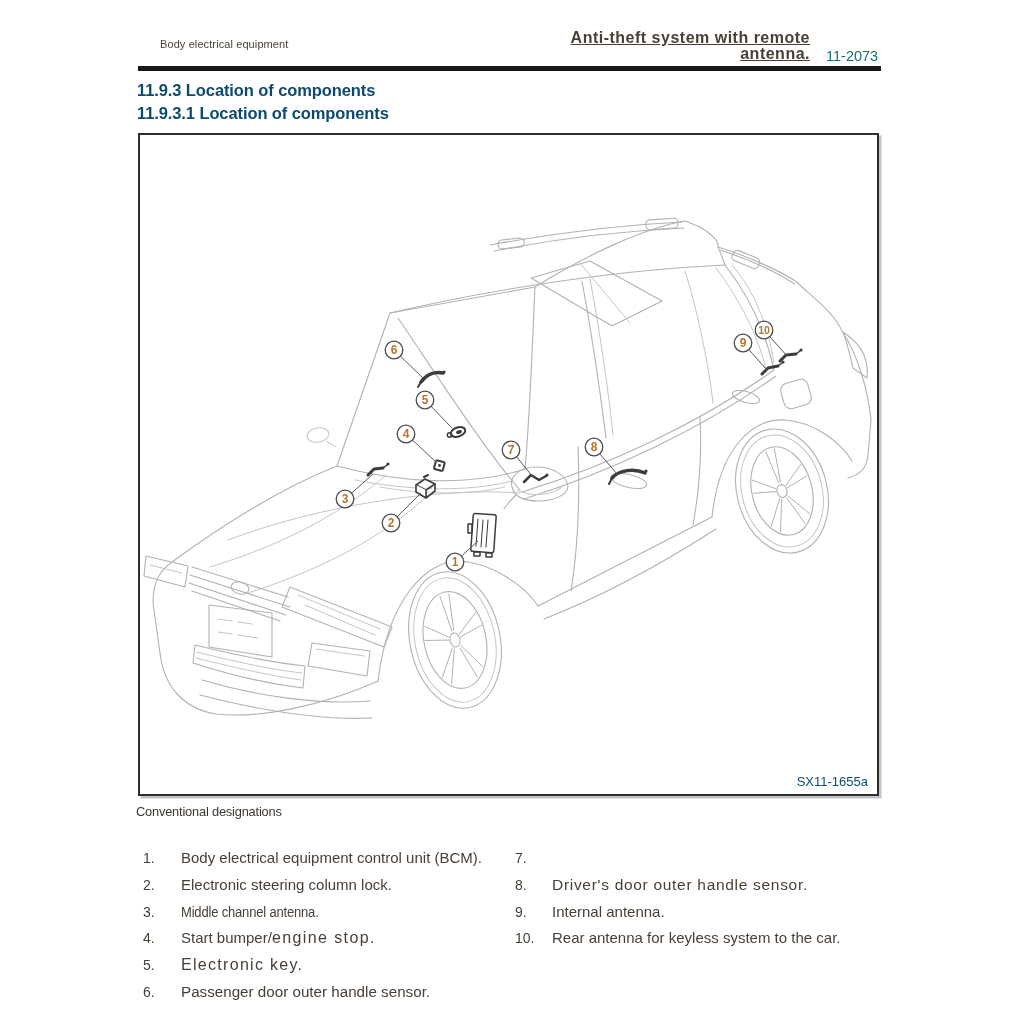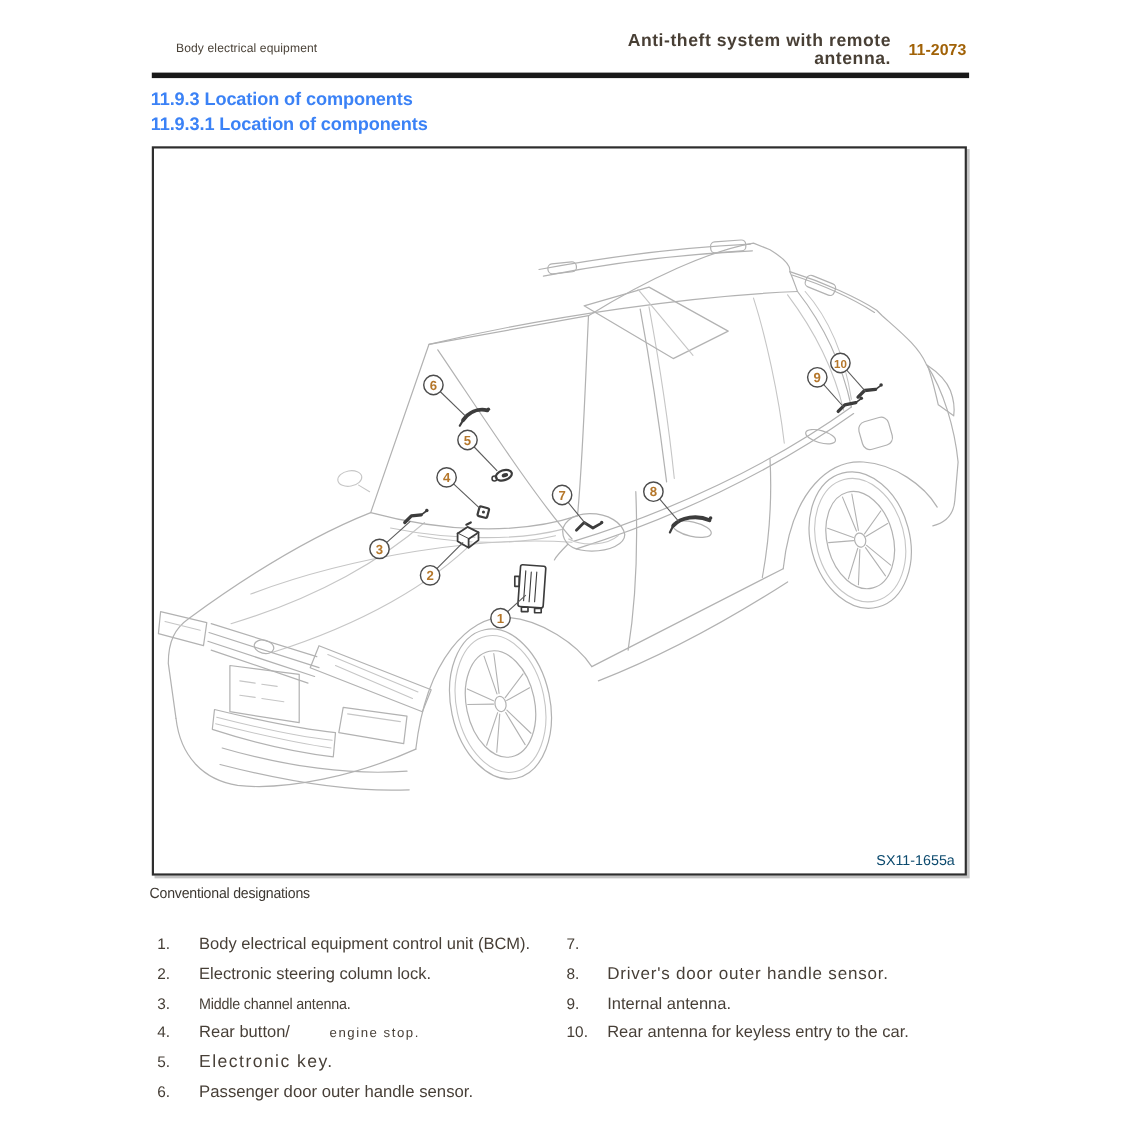--- a/index.html
+++ b/index.html
@@ -1,35 +1,35 @@
 <!DOCTYPE html>
 <html><head>
 <meta charset="utf-8">
 <style>
   html,body{margin:0;padding:0;background:#ffffff;}
   body{width:1024px;height:1024px;position:relative;font-family:"Liberation Sans",sans-serif;color:#473f37;overflow:hidden;}
   .hdr-left{position:absolute;left:138px;top:38px;font-size:11px;color:#4a4238;letter-spacing:0.1px;margin-left:22px;}
-  .hdr-title{position:absolute;top:30px;right:214px;text-align:right;font-weight:bold;font-size:16px;line-height:15.5px;color:#483f35;letter-spacing:0.5px;}
-  .hdr-page{position:absolute;left:826px;top:38px;font-size:14.5px;color:#a16207;font-weight:bold;}
+  .hdr-title{position:absolute;top:30px;right:214px;text-align:right;font-weight:bold;font-size:16px;line-height:15.5px;color:#483f35;letter-spacing:0.5px;text-decoration:underline;}
+  .hdr-page{position:absolute;left:826px;top:48px;font-size:14.5px;color:#0f766e;}
   .hdr-rule{position:absolute;left:138px;top:66px;width:743px;height:4.5px;background:#181818;}
-  .sec-h{position:absolute;left:137px;font-size:16.5px;font-weight:bold;color:#3b82f6;letter-spacing:-0.1px;}
+  .sec-h{position:absolute;left:137px;font-size:16.5px;font-weight:bold;color:#0c4a6e;letter-spacing:-0.1px;}
   .sec-h1{top:81px;}
   .sec-h2{top:104px;}
   .fig-frame{position:absolute;left:138px;top:133px;width:737px;height:659px;border:2px solid #2e2e2e;background:#ffffff;box-shadow:2.5px 2.5px 0 rgba(125,125,125,.45);}
   .fig-code{position:absolute;right:9px;bottom:5px;font-size:13px;color:#0c4a6e;}
   .legend-title{position:absolute;left:136px;top:804px;font-size:13.5px;color:#3c3731;letter-spacing:-0.2px;transform:scaleX(.95);transform-origin:left;}
   .legend-col{position:absolute;top:845px;}
   .col-left{left:143px;width:370px;}
   .col-right{left:515px;width:380px;}
   .legend-row{display:flex;height:26.8px;line-height:26.8px;align-items:baseline;}
   .legend-row .num{flex:0 0 38px;font-size:14px;color:#443d35;}
   .col-right .legend-row .num{flex:0 0 37px;}
   .legend-row .text,.legend-row .suffix{font-size:15px;color:#473f37;white-space:nowrap;}
   .col-left .legend-row:nth-child(3) .text{font-size:14px;letter-spacing:-0.2px;display:inline-block;transform:scaleX(.93);transform-origin:left;}
-  .col-left .legend-row:nth-child(4) .suffix{font-size:12px;letter-spacing:1.4px;margin-left:36px;}
+  .col-left .legend-row:nth-child(4) .suffix{font-size:16px;letter-spacing:1.4px;}
   .col-left .legend-row:nth-child(5) .text{font-size:16px;letter-spacing:1.3px;}
   .col-left .legend-row:nth-child(6) .text{font-size:15.2px;text-align:center;}
   .col-right .legend-row:nth-child(1) .text{font-size:15.2px;}
   .col-right .legend-row:nth-child(2) .text{font-size:15.5px;letter-spacing:0.7px;}
   .col-right .legend-row:nth-child(5) .text{font-size:13.5px;letter-spacing:-0.2px;display:inline-block;transform:scaleX(.95);transform-origin:left;}
   svg{display:block;}
   .car{stroke:#b2b2b2;fill:none;stroke-width:1.1;stroke-linecap:round;stroke-linejoin:round;}
   .car-light{stroke:#c6c6c6;fill:none;stroke-width:1;stroke-linecap:round;}
   .comp{stroke:#3c3c3c;fill:none;stroke-linecap:round;stroke-linejoin:round;}
 </style>
@@ -298,21 +298,21 @@
     <div class="legend-row">
       <span class="num">2.</span>
       <span class="text">Electronic steering column lock.</span>
     </div>
     <div class="legend-row">
       <span class="num">3.</span>
       <span class="text">Middle channel antenna.</span>
     </div>
     <div class="legend-row">
       <span class="num">4.</span>
-      <span class="text">Rear button/</span>
+      <span class="text">Start bumper/</span>
       <span class="suffix">engine stop.</span>
     </div>
     <div class="legend-row">
       <span class="num">5.</span>
       <span class="text">Electronic key.</span>
     </div>
     <div class="legend-row">
       <span class="num">6.</span>
       <span class="text">Passenger door outer handle sensor.</span>
     </div>
@@ -324,15 +324,15 @@
     <div class="legend-row">
       <span class="num">8.</span>
       <span class="text">Driver's door outer handle sensor.</span>
     </div>
     <div class="legend-row">
       <span class="num">9.</span>
       <span class="text">Internal antenna.</span>
     </div>
     <div class="legend-row">
       <span class="num">10.</span>
-      <span class="text">Rear antenna for keyless entry to the car.</span>
+      <span class="text">Rear antenna for keyless system to the car.</span>
     </div>
   </div>
 
 </body></html>

